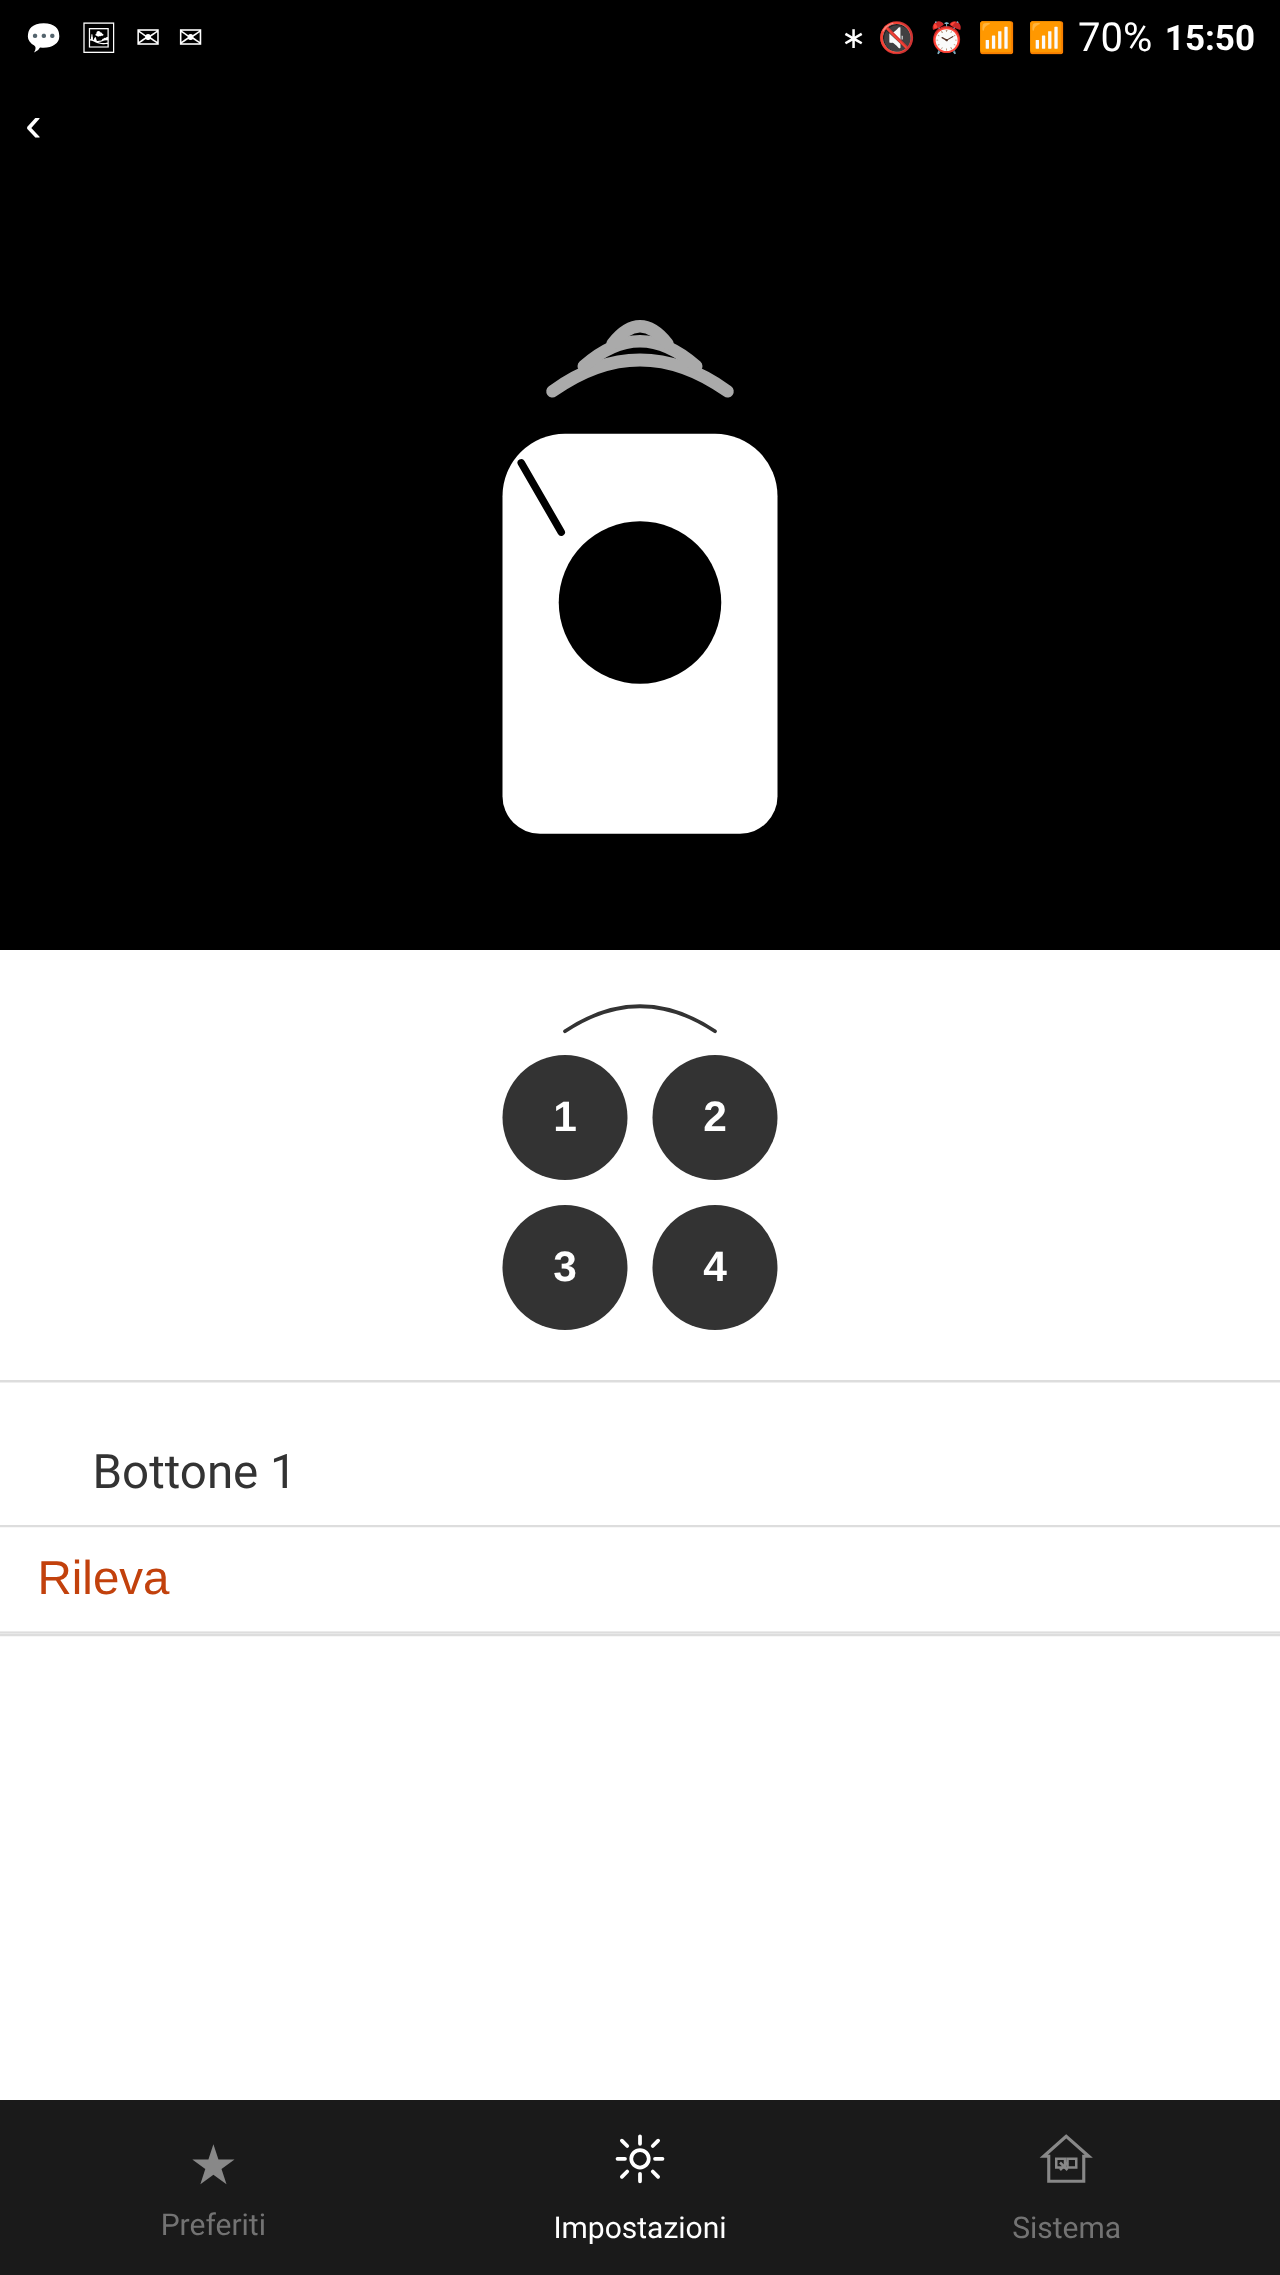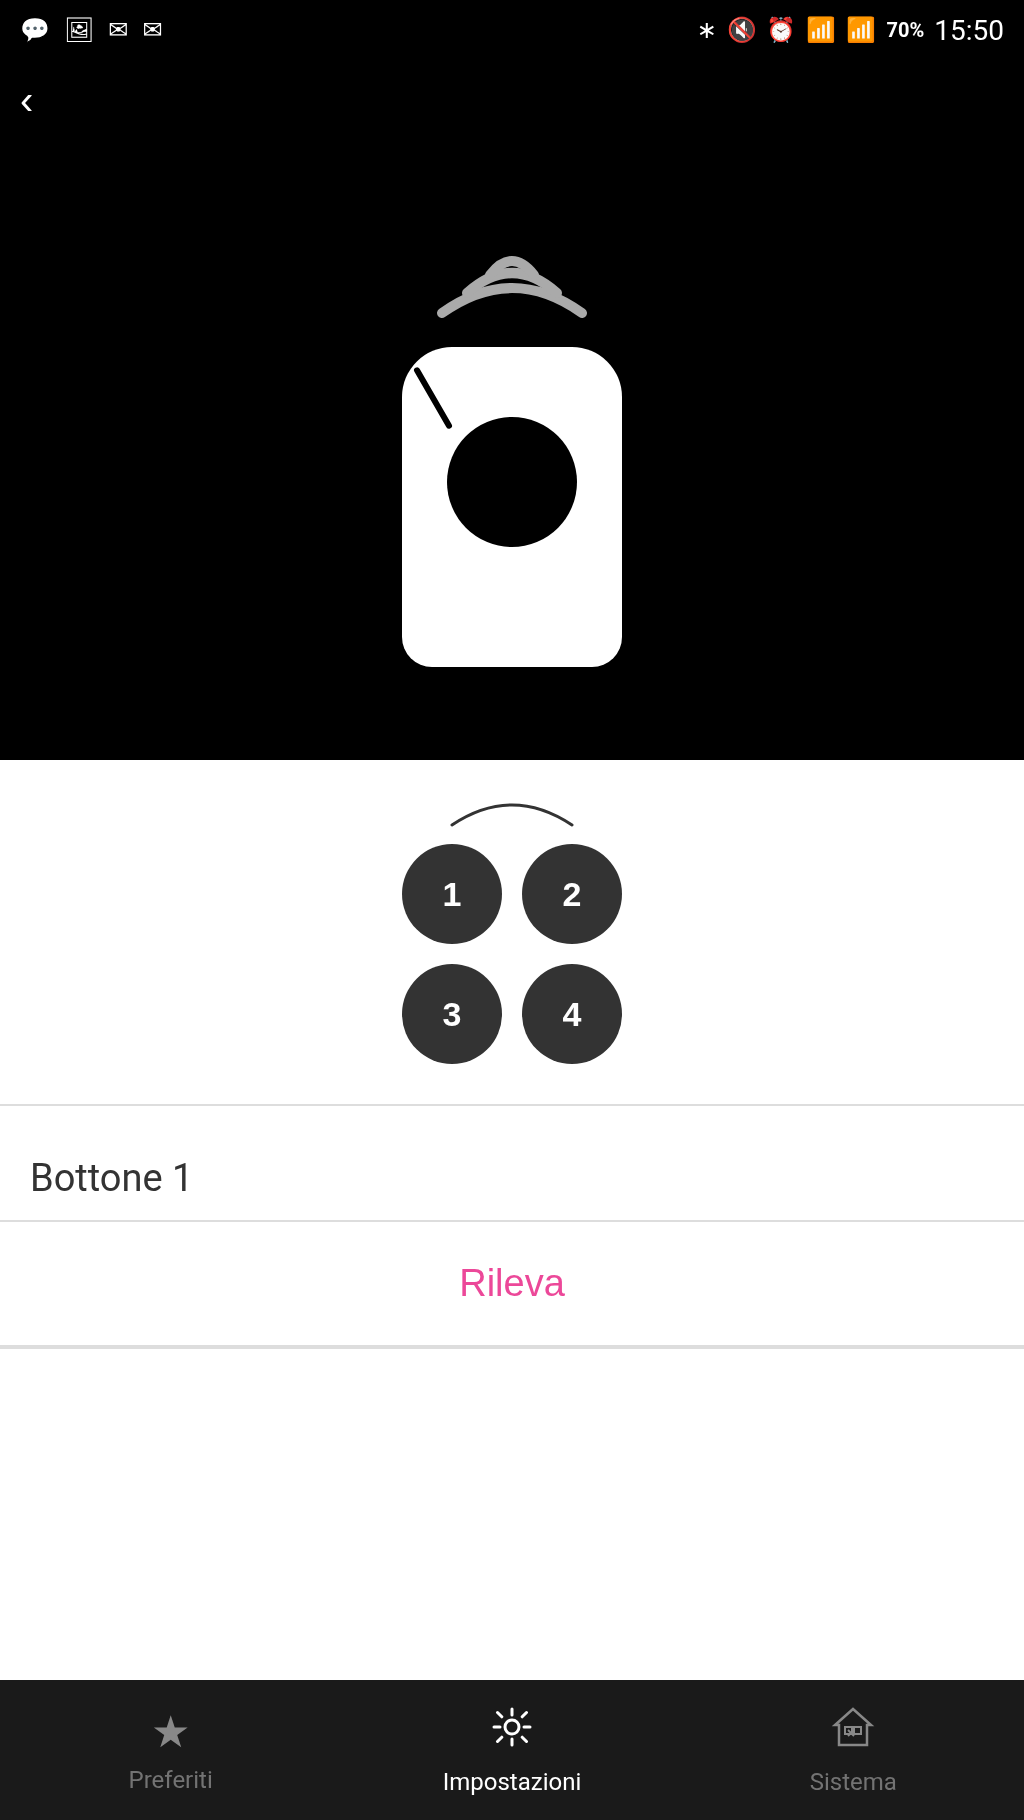--- a/index.html
+++ b/index.html
@@ -26,27 +26,26 @@
       align-items: center;
       gap: 10px;
       font-size: 26px;
     }
     .status-icon {
       font-size: 24px;
       color: #fff;
     }
     .status-time {
       font-size: 28px;
-      font-weight: normal;
+      font-weight: bold;
       color: #fff;
     }
     .status-battery {
-      font-size: 20px;
-      color: #fff;
-      font-weight: bold;
+      font-size: 32px;
+      color: #fff;
     }
 
     
     .top-bar {
       width: 100%;
       height: 80px;
       background: #000;
       display: flex;
       align-items: center;
       padding: 0 20px;
@@ -159,39 +158,40 @@
     
     .bottone-section {
       width: 100%;
       padding: 40px 30px 20px;
       background: #fff;
     }
     .bottone-label {
       font-size: 38px;
       color: #333;
       margin-bottom: 0;
+      margin-left: 44px;
     }
 
     
     .rileva-section {
       width: 100%;
       border-top: 2px solid #ddd;
       border-bottom: 2px solid #ddd;
       background: #fff;
       padding: 0;
     }
     .rileva-btn {
       width: 100%;
-      padding: 40px 30px;
+      padding: 20px 30px;
       background: #fff;
       border: none;
-      color: #ec4899;
+      color: #c2410c;
       font-size: 38px;
       cursor: pointer;
-      text-align: center;
+      text-align: left;
     }
 
     
     .bottom-partial {
       width: 100%;
       height: 30px;
       background: #fff;
       border-top: 2px solid #ddd;
     }
 

